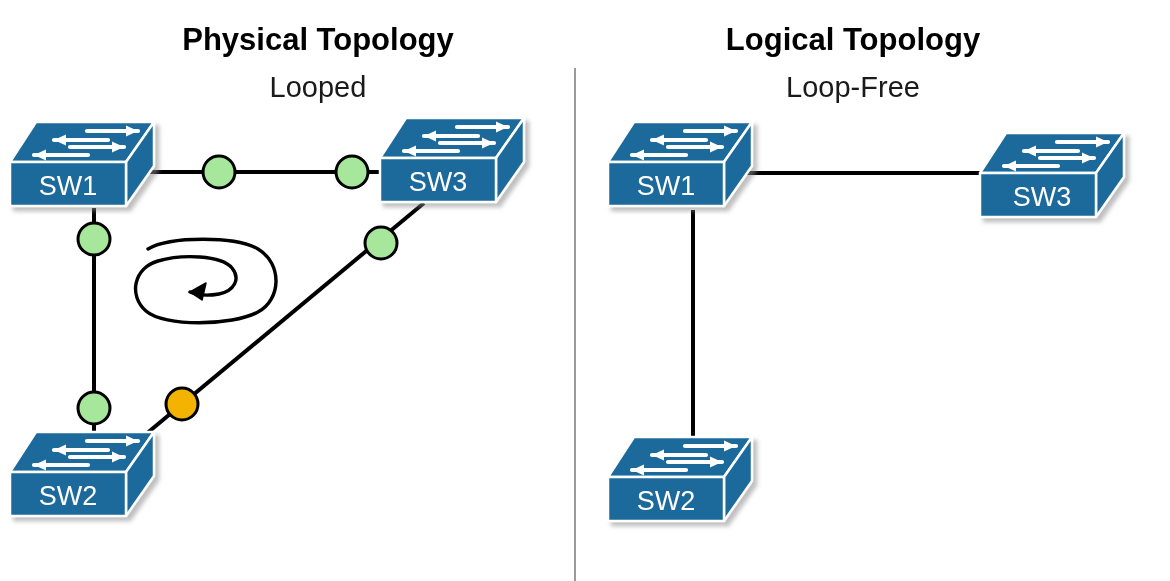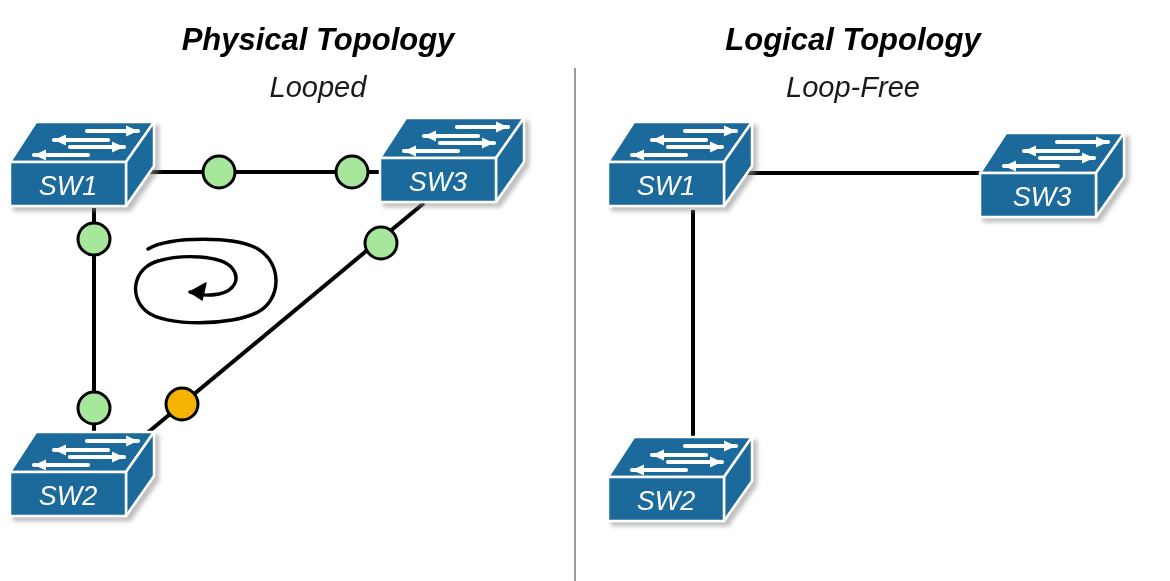--- a/index.html
+++ b/index.html
@@ -12,21 +12,20 @@
     height: 581px;
     font-family: "Liberation Sans", sans-serif;
     overflow: hidden;
     position: relative;
   }
   #stage {
     position: relative;
     width: 1170px;
     height: 581px;
     background: #ffffff;
-    font-style: italic;
   }
   svg.canvas {
     position: absolute;
     top: 0;
     left: 0;
     width: 1170px;
     height: 581px;
   }
   .title-text {
     font-family: "Liberation Sans", sans-serif;

